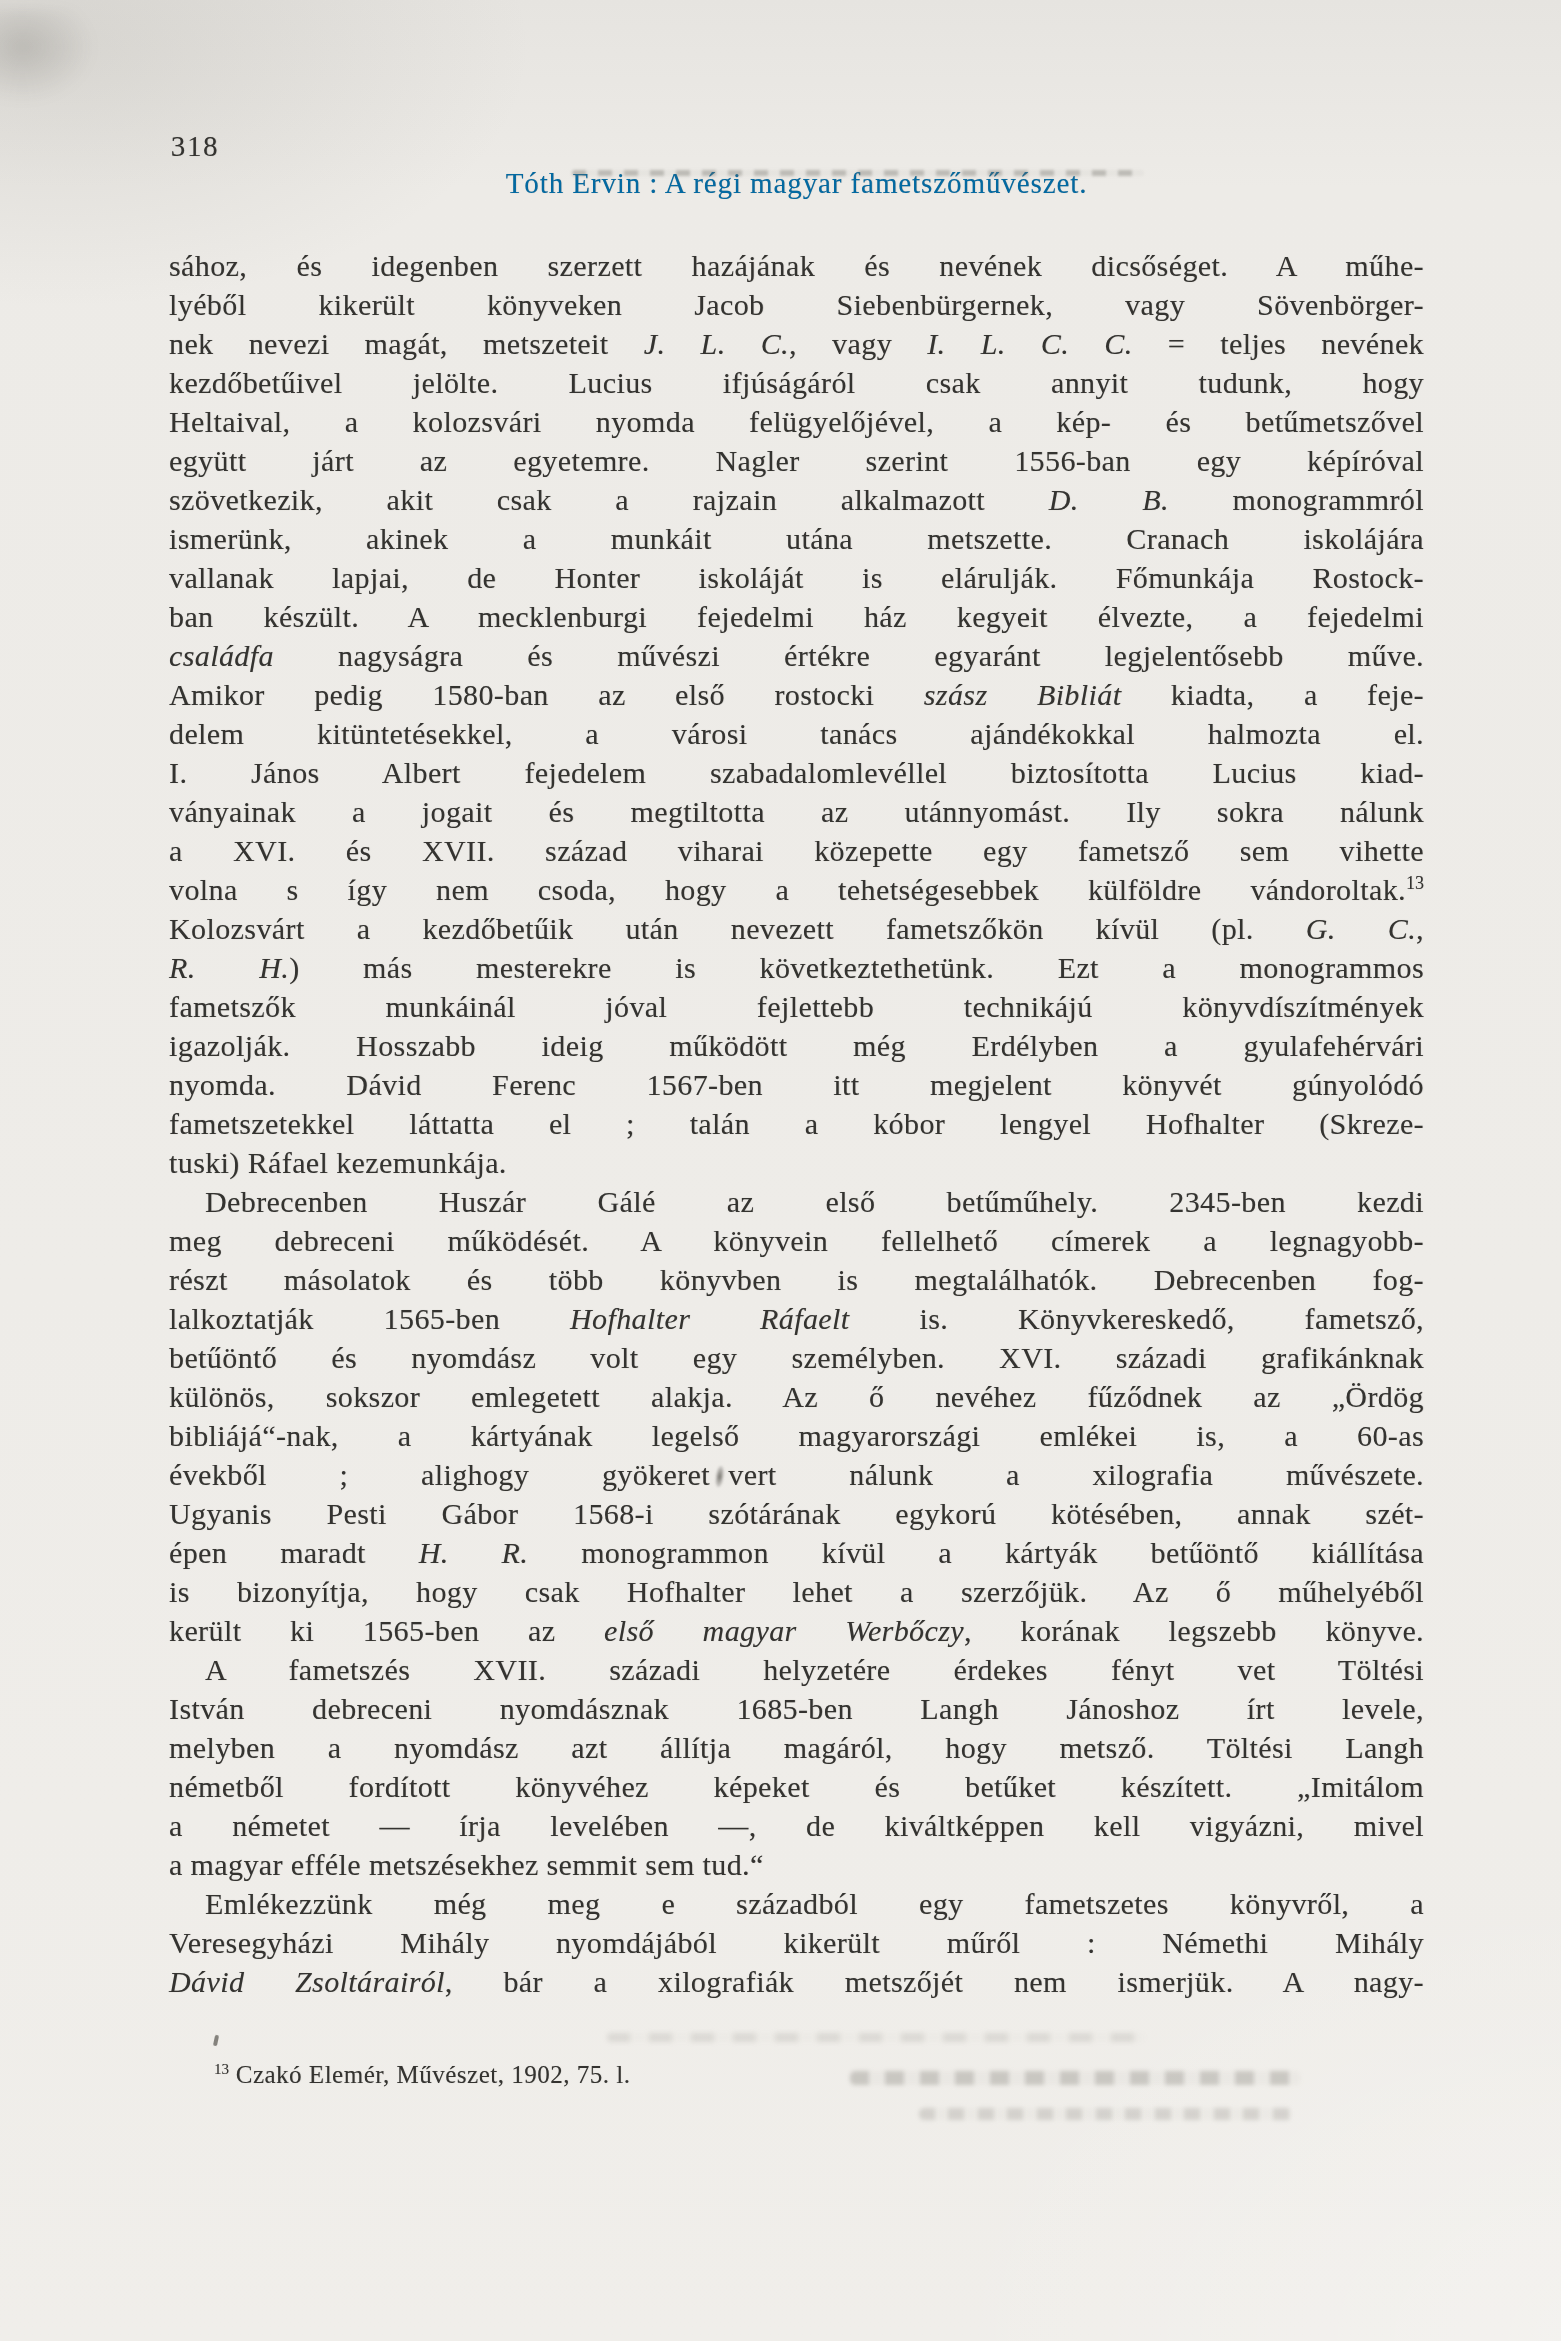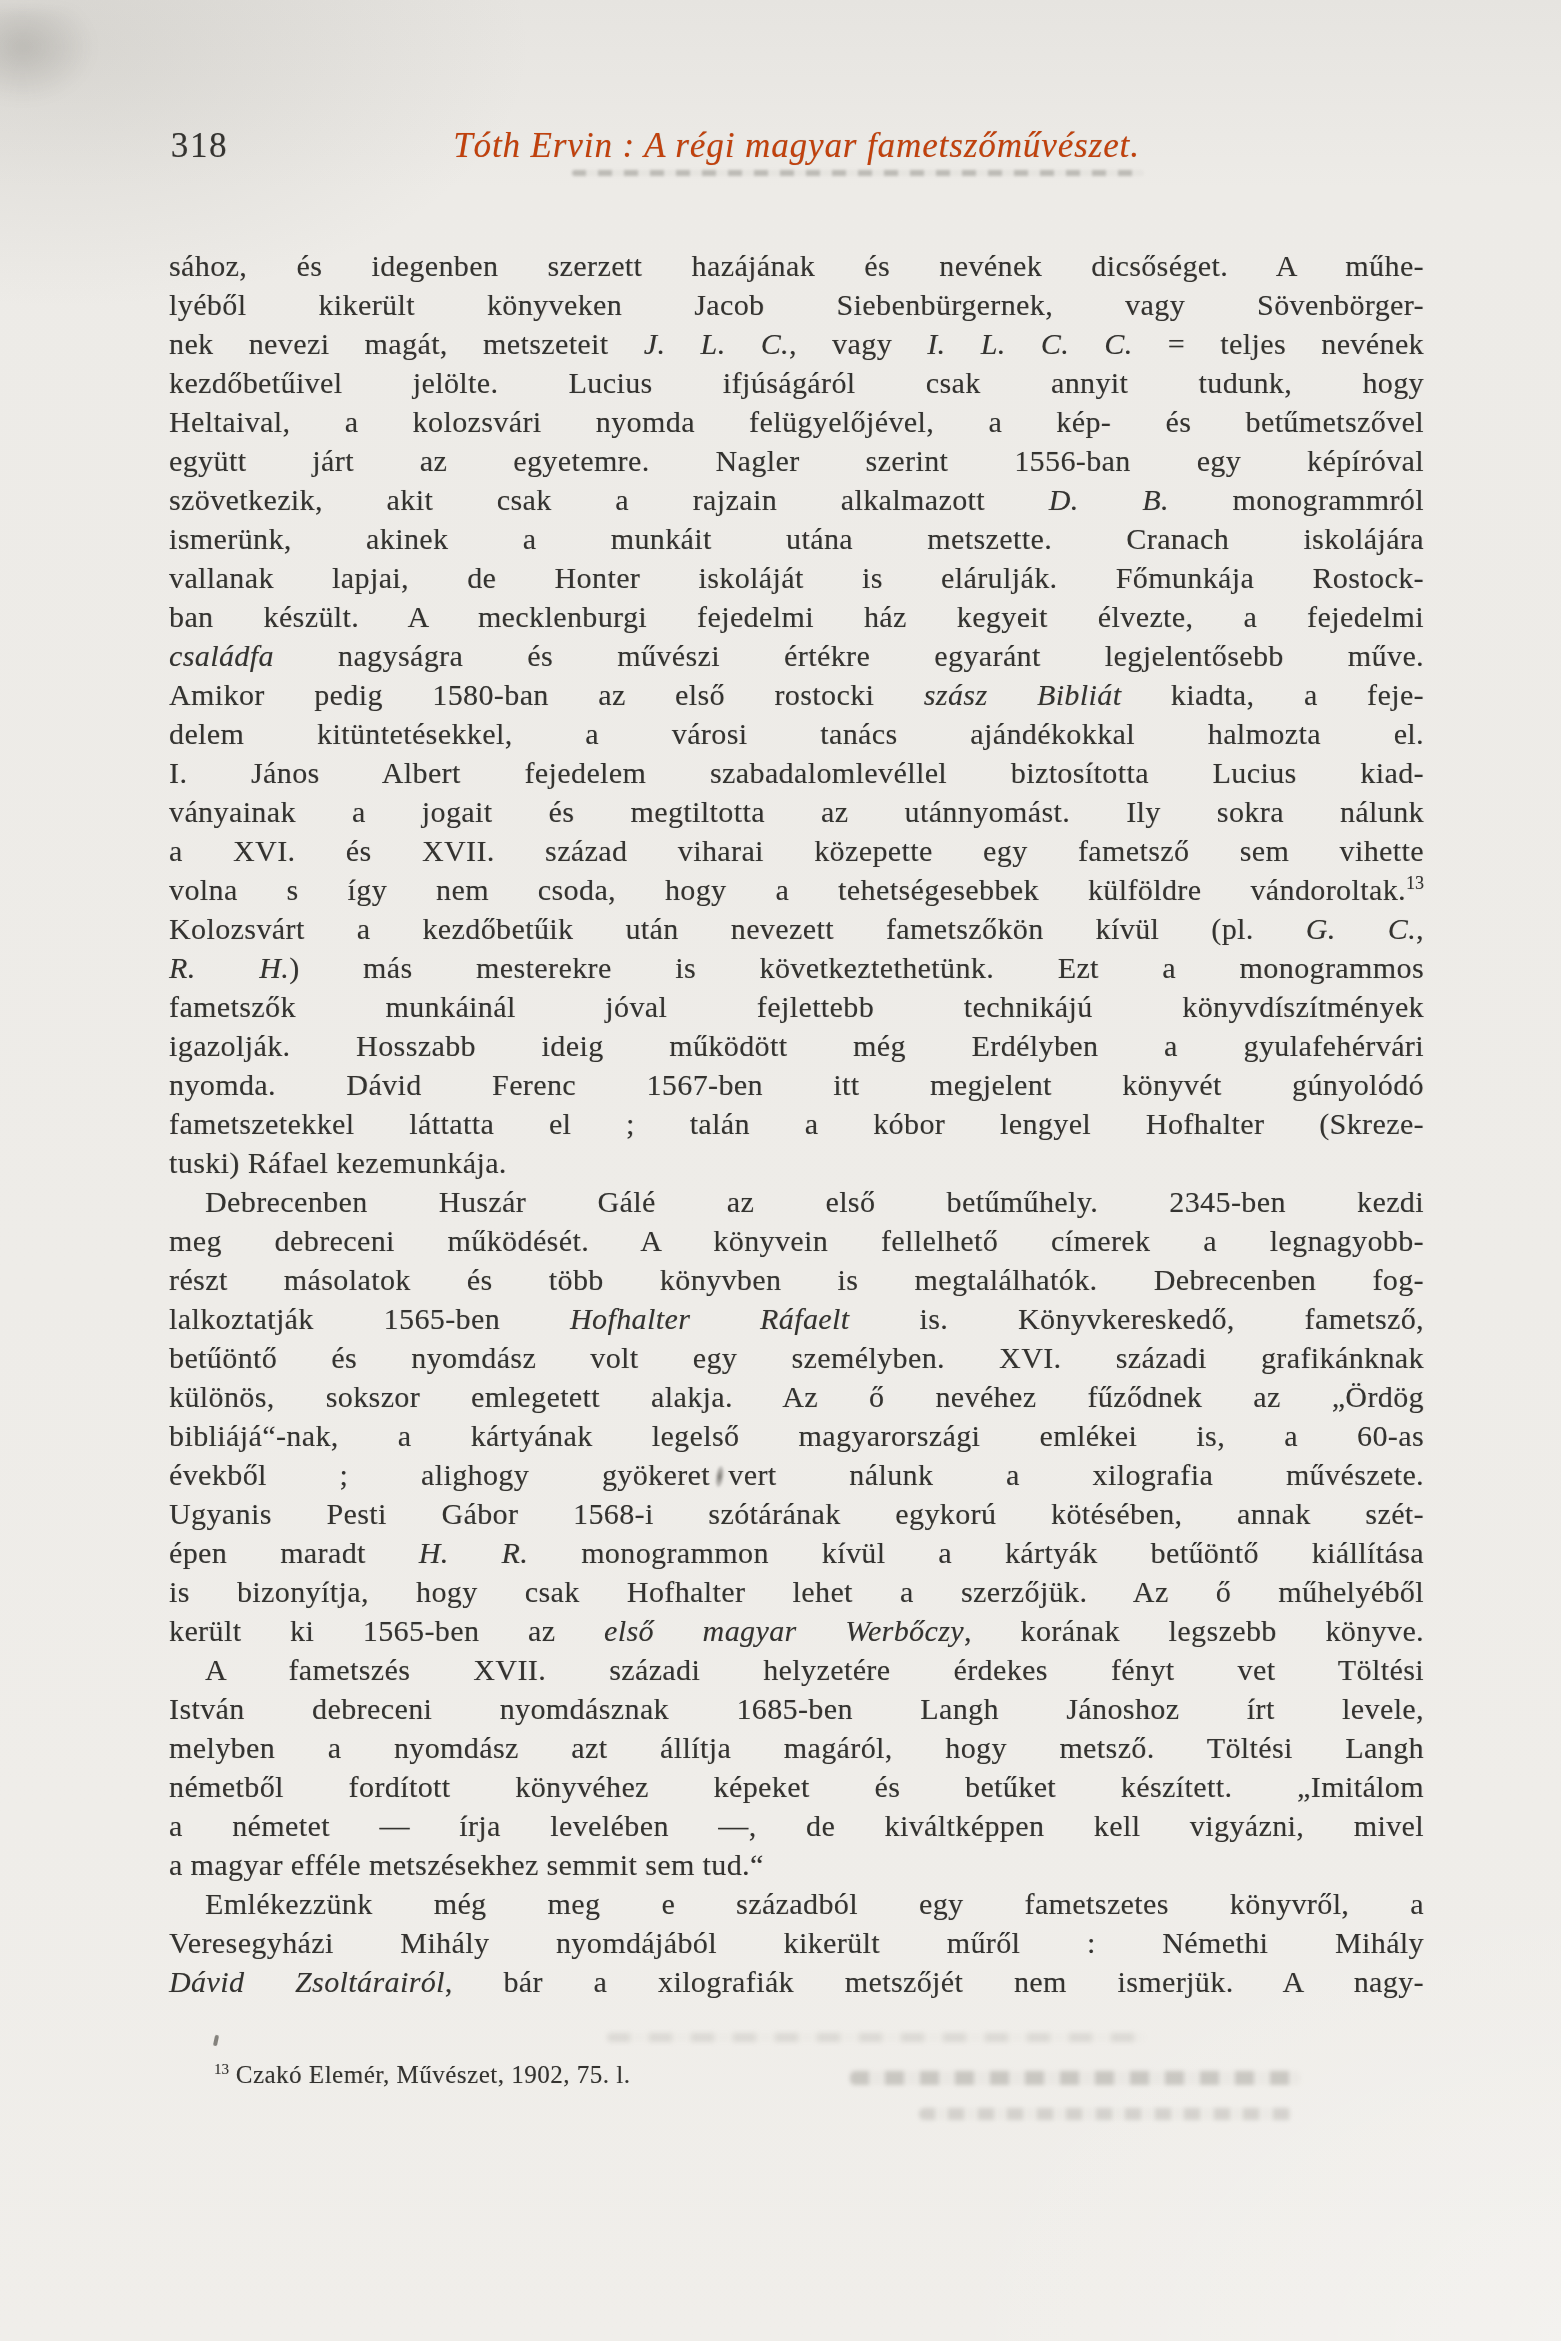--- a/index.html
+++ b/index.html
@@ -13,31 +13,31 @@
       linear-gradient(180deg, #e6e4e0 0%, #edebe7 8%, #eeece8 55%, #f0eeea 100%);
     font-family: "Liberation Serif", "DejaVu Serif", serif;
     color: #343330;
   }
   .ink { text-shadow: 0.3px 0.3px 0.7px rgba(52,51,48,0.35); }
 
   
   .running-head {
     position: absolute; top: 127px; left: 169px; width: 1255px;
     height: 38px; line-height: 38px;
-    font-size: 35px;
+    font-size: 29px;
   }
   .page-number {
     position: absolute; left: 1.7px; top: 0;
     letter-spacing: 1.7px;
   }
   .running-title {
     display: block; text-align: center;
-    font-style: italic;
     letter-spacing: 0.9px;
-    color: #c2410c;
+    color: #0369a1;
+    margin-top: 37px;
   }
   
   .title-bleed {
     position: absolute; left: 572px; top: 170px; width: 572px; height: 6px;
     background: repeating-linear-gradient(90deg,
       rgba(110,108,100,0.38) 0 14px, rgba(110,108,100,0.05) 14px 26px);
     filter: blur(1.7px);
     border-radius: 3.5px;
   }
 

